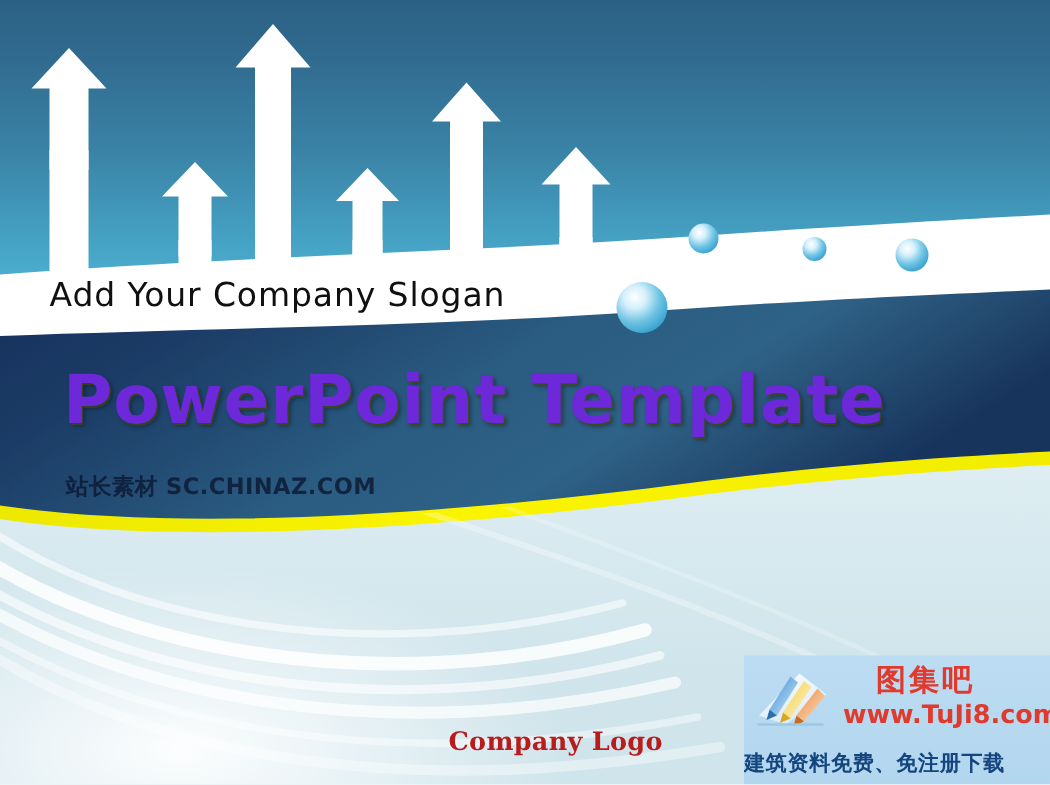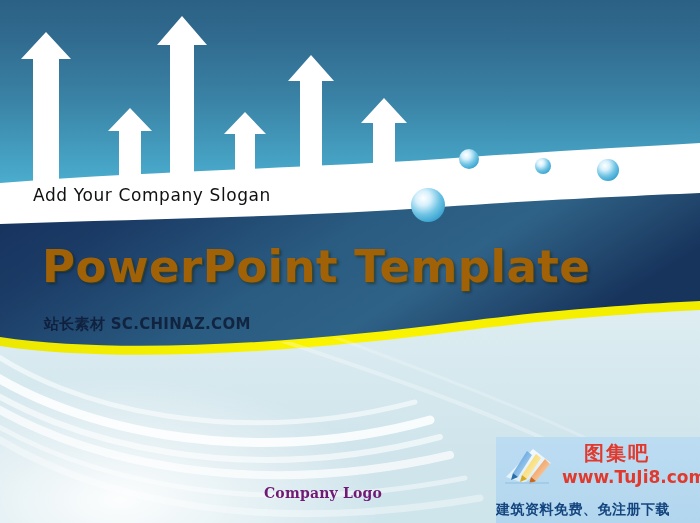--- a/index.html
+++ b/index.html
@@ -72,61 +72,61 @@
     left: 0; top: 0;
     width: 700px; height: 523px;
   }
 
   
   .slogan {
     position: absolute;
     left: 33px;
     top: 185px;
     font-family: "DejaVu Sans", sans-serif;
-    font-size: 17px;
+    font-size: 22px;
     font-weight: 400;
     letter-spacing: 0.6px;
     color: #101010;
     white-space: nowrap;
   }
 
   .main-title {
     position: absolute;
     left: 42px;
     top: 240px;
     font-family: "DejaVu Sans", sans-serif;
     font-size: 45px;
     font-weight: bold;
     letter-spacing: 0.5px;
-    color: #a16207;
+    color: #6d28d9;
     text-shadow: 1px 1px 0 rgba(80,80,0,0.55), 2px 2px 3px rgba(0,0,0,0.35);
     white-space: nowrap;
   }
 
   .watermark {
     position: absolute;
     left: 44px;
     top: 299px;
     font-family: "DejaVu Sans", sans-serif;
     font-size: 15px;
     font-weight: bold;
     color: rgba(10,22,48,0.78);
     letter-spacing: 0.3px;
     white-space: nowrap;
     margin-top: 16px;
   }
 
   .company-logo {
     position: absolute;
-    left: 264px;
+    left: 299px;
     top: 485px;
     font-family: "DejaVu Serif", serif;
-    font-size: 14px;
-    font-weight: bold;
-    color: #701a75;
+    font-size: 17px;
+    font-weight: bold;
+    color: #b91c1c;
     letter-spacing: 0.2px;
     white-space: nowrap;
   }
 
   
   .badge {
     position: absolute;
     left: 496px;
     top: 437px;
     width: 204px;

